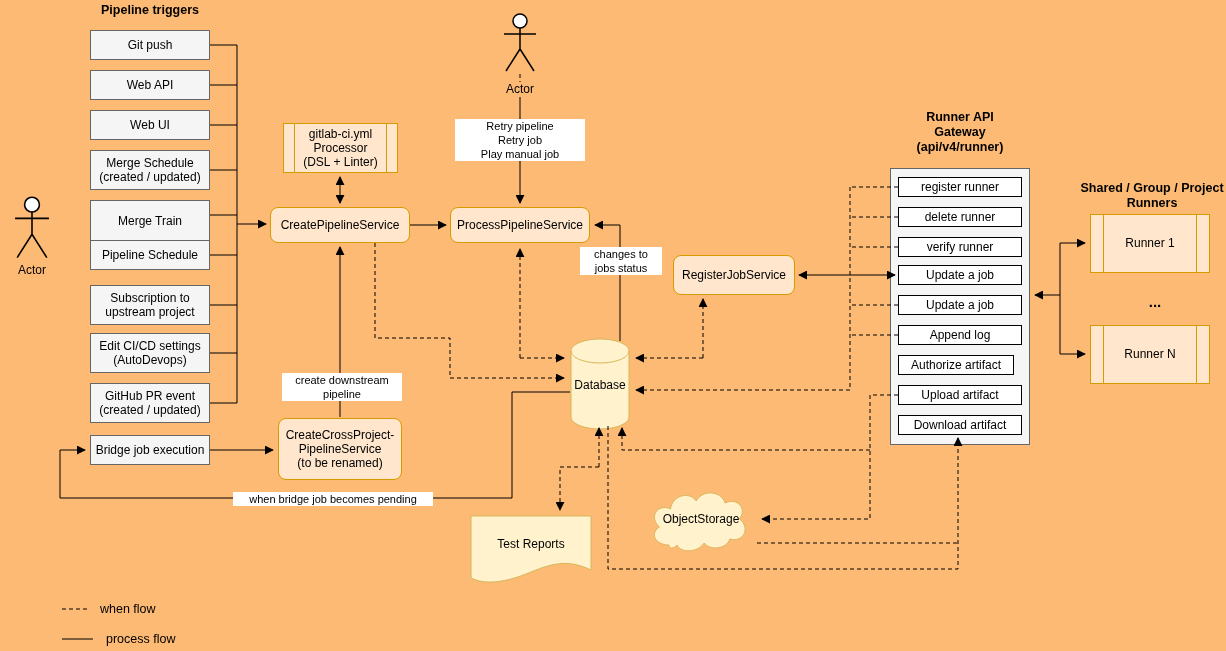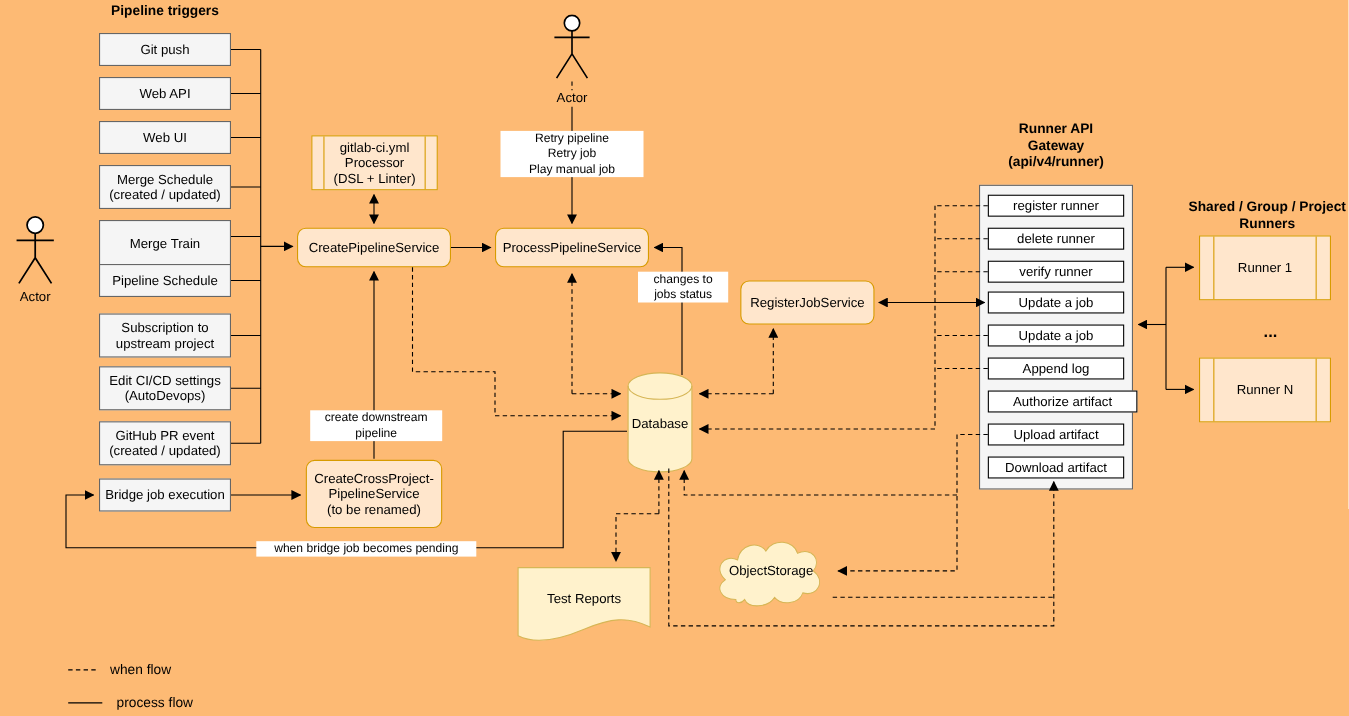--- a/index.html
+++ b/index.html
@@ -98,21 +98,21 @@
   <div class="abs heading pre" style="left:880px;top:110px;width:160px;">Runner API
 Gateway
 (api/v4/runner)</div>
   <div class="abs gw-container" style="left:890px;top:168px;width:140px;height:277px;"></div>
   <div class="abs cbox gw-box" style="left:898px;top:177px;width:124px;height:20px;">register runner</div>
   <div class="abs cbox gw-box" style="left:898px;top:207px;width:124px;height:20px;">delete runner</div>
   <div class="abs cbox gw-box" style="left:898px;top:237px;width:124px;height:20px;">verify runner</div>
   <div class="abs cbox gw-box" style="left:898px;top:265px;width:124px;height:20px;">Update a job</div>
   <div class="abs cbox gw-box" style="left:898px;top:295px;width:124px;height:20px;">Update a job</div>
   <div class="abs cbox gw-box" style="left:898px;top:325px;width:124px;height:20px;">Append log</div>
-  <div class="abs cbox gw-box" style="left:898px;top:355px;width:136px;height:20px;">Authorize artifact</div>
+  <div class="abs cbox gw-box" style="left:898px;top:355px;width:116px;height:20px;">Authorize artifact</div>
   <div class="abs cbox gw-box" style="left:898px;top:385px;width:124px;height:20px;">Upload artifact</div>
   <div class="abs cbox gw-box" style="left:898px;top:415px;width:124px;height:20px;">Download artifact</div>
 
   <div class="abs heading pre" style="left:1078px;top:181px;width:148px;">Shared / Group / Project
 Runners</div>
   <div class="abs cbox proc runner" style="left:1090px;top:214px;width:120px;height:59px;">Runner 1</div>
   <div class="abs cbox" style="left:1125px;top:292px;width:60px;height:20px;font-weight:bold;font-size:15px;">...</div>
   <div class="abs cbox proc runner" style="left:1090px;top:325px;width:120px;height:59px;">Runner N</div>
 
   <svg class="layer" width="1226" height="651" viewBox="0 0 1226 651">

